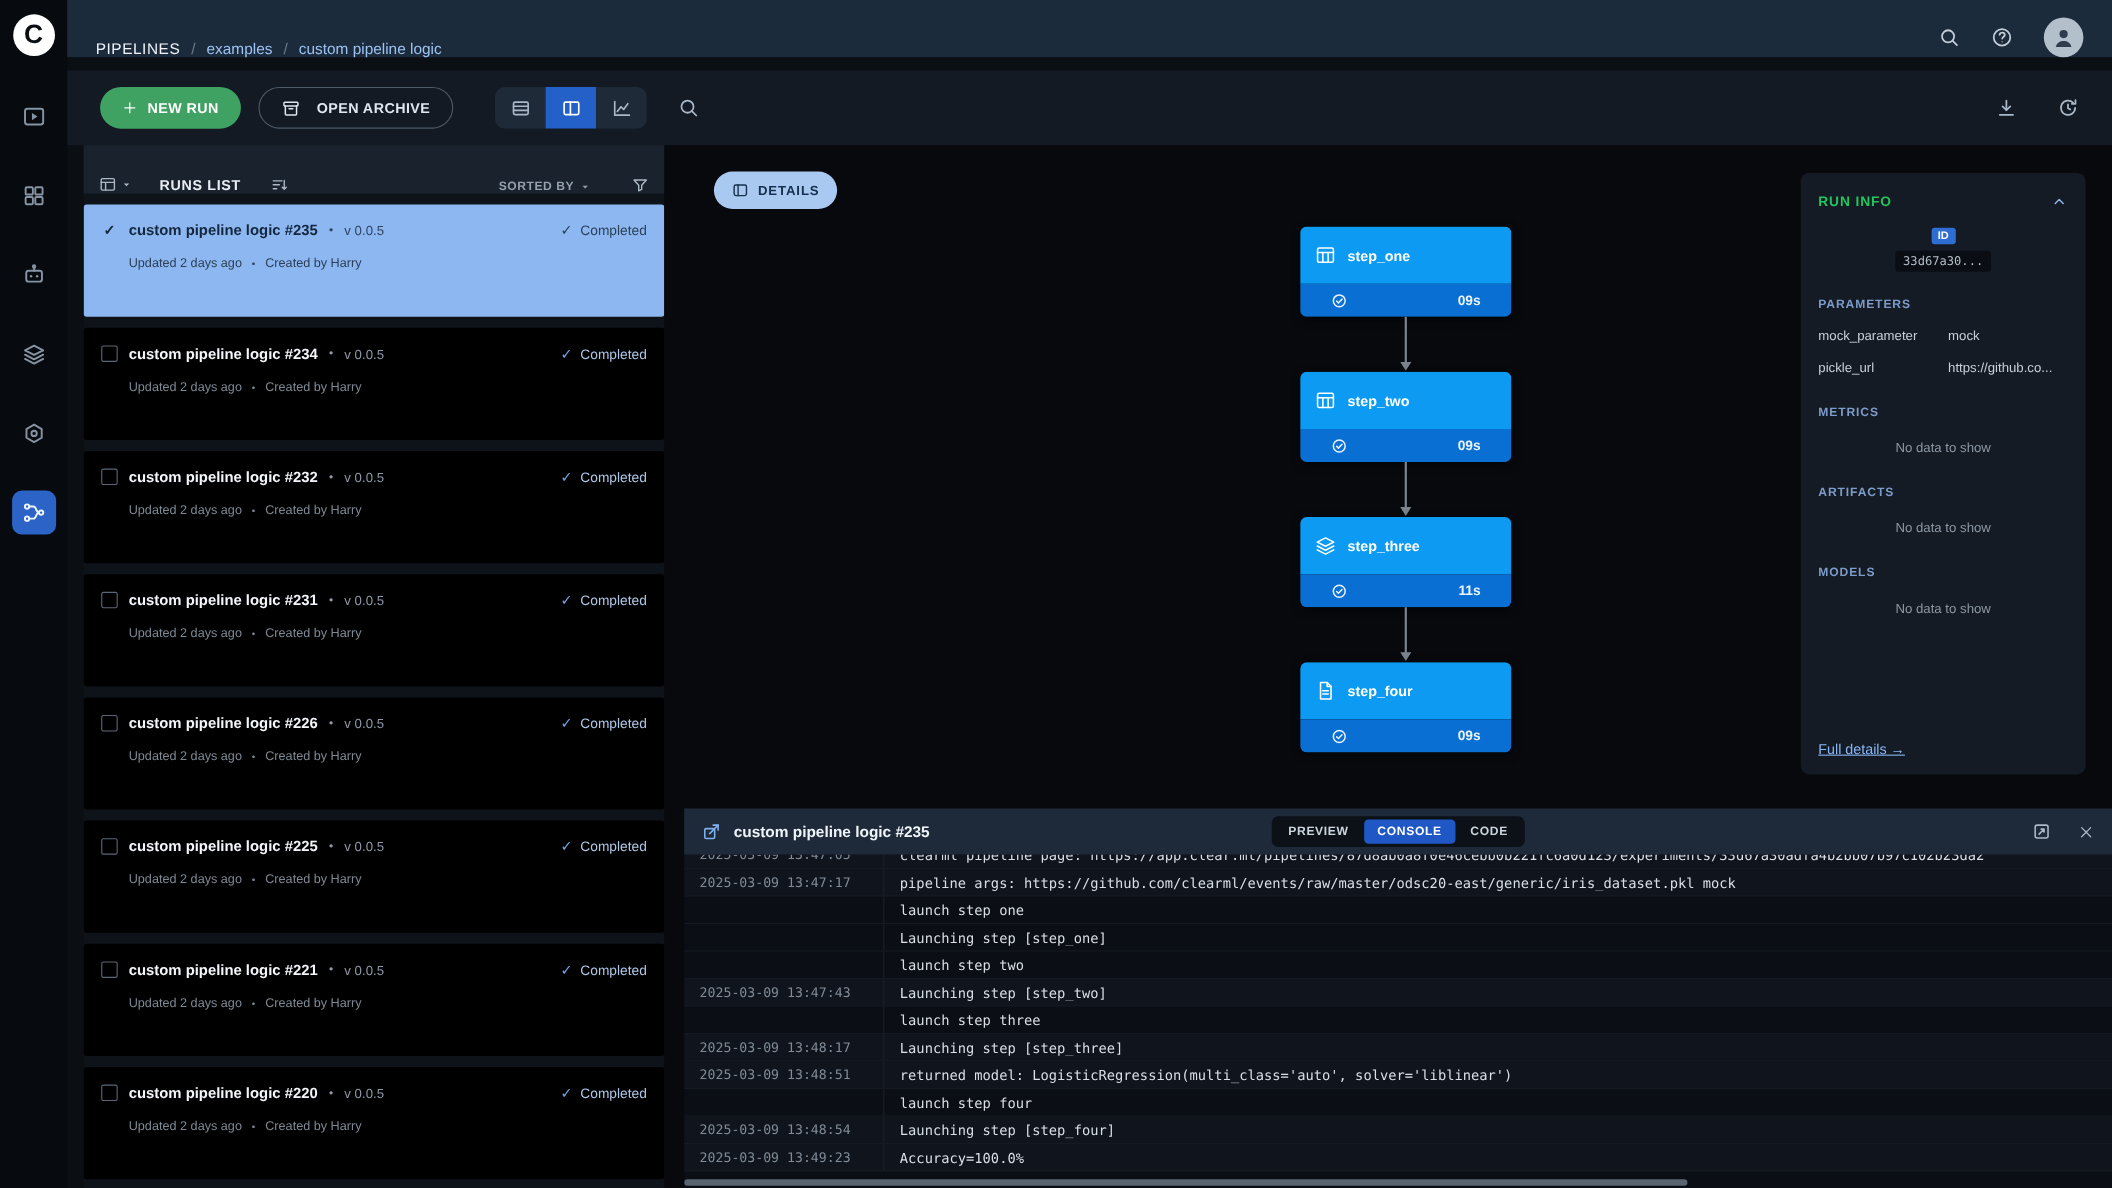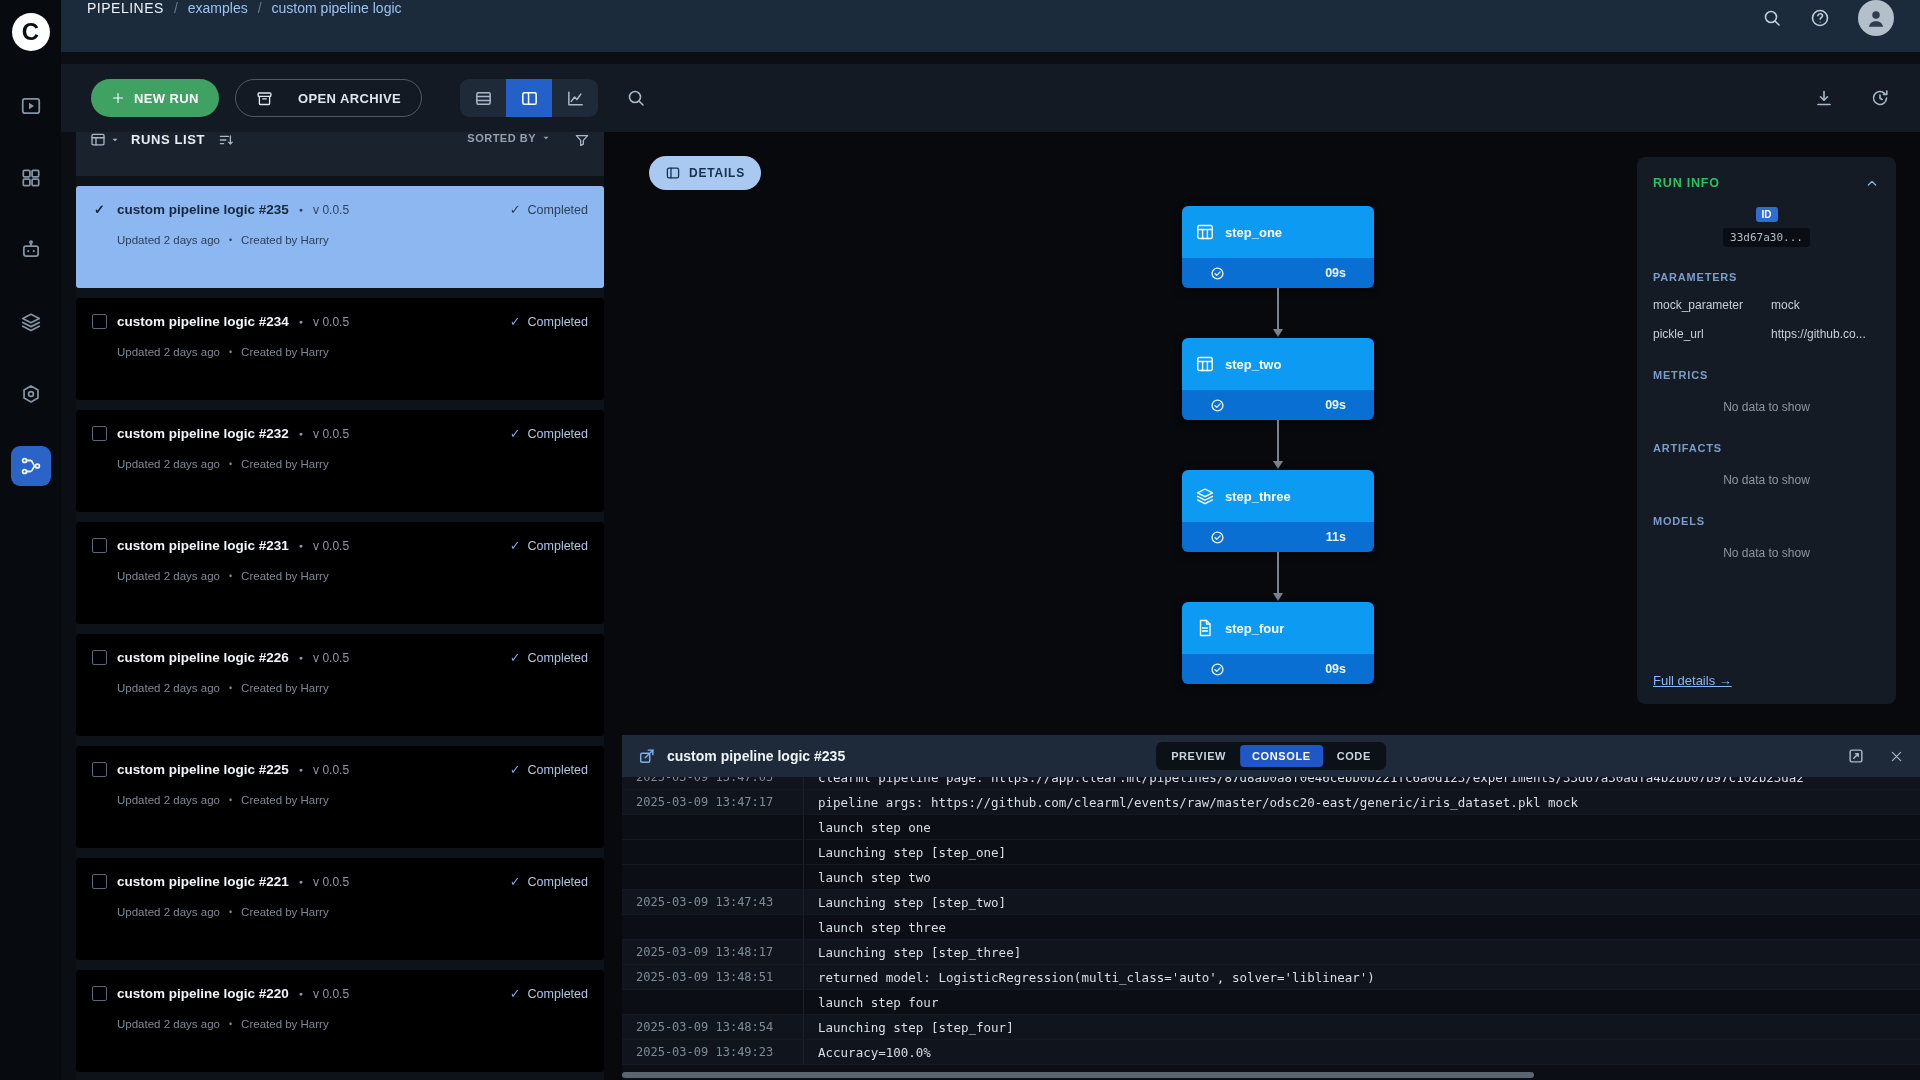--- a/index.html
+++ b/index.html
@@ -12,46 +12,46 @@
   .rail { position:absolute; left:0; top:0; width:61px; height:1080px; background:#070a0f; z-index:5; }
   .logo-wrap { height:64px; display:grid; place-items:center; }
   .logo { width:38px; height:38px; border-radius:50%; background:#ffffff; display:grid; place-items:center;
     font-weight:900; font-size:24px; color:#0a0d12; }
   .rail-items { display:flex; flex-direction:column; align-items:center; gap:32px; padding-top:22px; }
   .rail-item { width:40px; height:40px; display:grid; place-items:center; color:#8593a2; border-radius:9px; }
   .rail-item.active { background:#2b63c6; color:#eef4fb; }
 
   
   .header { position:absolute; left:61px; top:0; right:0; height:52px; background:#1c2b3c;
-    display:flex; align-items:flex-start; padding:0 26px; }
+    display:flex; align-items:flex-end; padding:0 26px; }
   .crumbs { display:flex; align-items:center; gap:10px; font-size:14px; }
   .crumb-root { color:#eef3f8; letter-spacing:.5px; }
   .crumb-sep { color:#6c7a89; }
   .crumb-link { color:#9cc2f2; }
   .header-right { margin-left:auto; display:flex; align-items:center; gap:28px; color:#c2cdd8; }
   .avatar { width:36px; height:36px; border-radius:50%; background:#b3bfca; display:grid; place-items:center; overflow:hidden; }
 
   
   .toolbar { position:absolute; left:61px; top:64px; right:0; height:68px; background:#131a24;
     display:flex; align-items:center; padding-left:30px; }
   .btn-new-run { display:flex; align-items:center; gap:9px; height:38px; padding:0 20px; border-radius:19px;
     background:#3fa162; color:#fff; font-size:13px; font-weight:bold; letter-spacing:.4px; border:none; }
-  .btn-archive { display:flex; align-items:center; gap:25px; height:38px; padding:0 20px; border-radius:19px;
+  .btn-archive { display:flex; align-items:center; gap:15px; height:38px; padding:0 20px; border-radius:19px;
     background:transparent; color:#dfe6ee; font-size:13px; font-weight:bold; letter-spacing:.4px;
     border:1px solid #4e5a68; margin-left:16px; }
   .view-group { margin-left:38px; display:flex; border-radius:9px; overflow:hidden; }
   .vseg { width:46px; height:38px; display:grid; place-items:center; background:#1f2a39; color:#a9b8c8; }
   .vseg.active { background:#2360c8; color:#ffffff; }
   .tb-search { margin-left:28px; color:#a9b8c8; }
   .tb-right { margin-left:auto; margin-right:30px; display:flex; gap:36px; color:#a9b8c8; }
 
   
   .runs-panel { position:absolute; left:76px; top:132px; width:528px; bottom:0;
     background:#0e131a; display:flex; flex-direction:column; }
-  .runs-header { height:44px; background:#1a222d; display:flex; align-items:flex-start; padding:0 14px; gap:7px; flex-shrink:0; }
+  .runs-header { height:44px; background:#1a222d; display:flex; align-items:flex-end; padding:0 14px; gap:21px; flex-shrink:0; }
   .rh-grid { display:flex; align-items:center; gap:4px; color:#aab8c6; }
   .rh-title { font-size:13px; font-weight:bold; color:#e9eef4; letter-spacing:.6px; margin-left:4px; }
   .rh-sort { color:#aab8c6; margin-left:6px; }
   .rh-spacer { flex:1; }
   .rh-sorted { display:flex; align-items:center; gap:5px; font-size:11px; font-weight:bold;
     color:#93a0ad; letter-spacing:.5px; }
   .rh-filter { color:#aab8c6; margin-left:16px; }
   .runs-body { flex:1; overflow:hidden; display:flex; flex-direction:column; gap:10px; padding-top:10px; }
   .run-card { flex-shrink:0; height:102px; background:#000000; padding:16px 16px 0 16px; border-radius:3px; }
   .rc-row1 { display:flex; align-items:center; gap:10px; }

